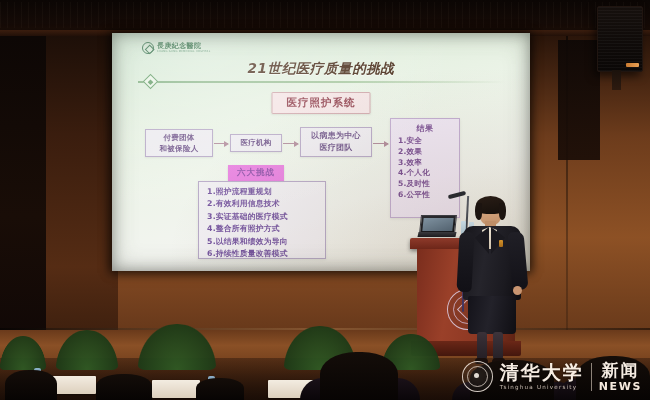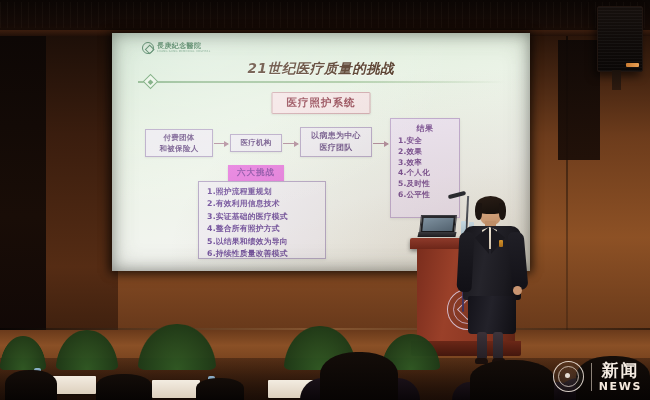--- a/index.html
+++ b/index.html
@@ -623,20 +623,24 @@
     <div class="head-sil h1"></div>
     <div class="head-sil h2"></div>
     <div class="head-sil h3"></div>
     <div class="head-sil h4"></div>
     <div class="head-sil h5"></div>
     <div class="head-sil h6"></div>
   </div>
 
   <div class="watermark">
     <div class="wm-emblem"></div>
+    <div class="wm-name">
+      <div class="wm-cn">清华大学</div>
+      <div class="wm-en">Tsinghua University</div>
+    </div>
     <div class="wm-div"></div>
     <div class="wm-news">
       <div class="wm-news-cn">新闻</div>
       <div class="wm-news-en">NEWS</div>
     </div>
   </div>
 
 </div>
 
 </body></html>

